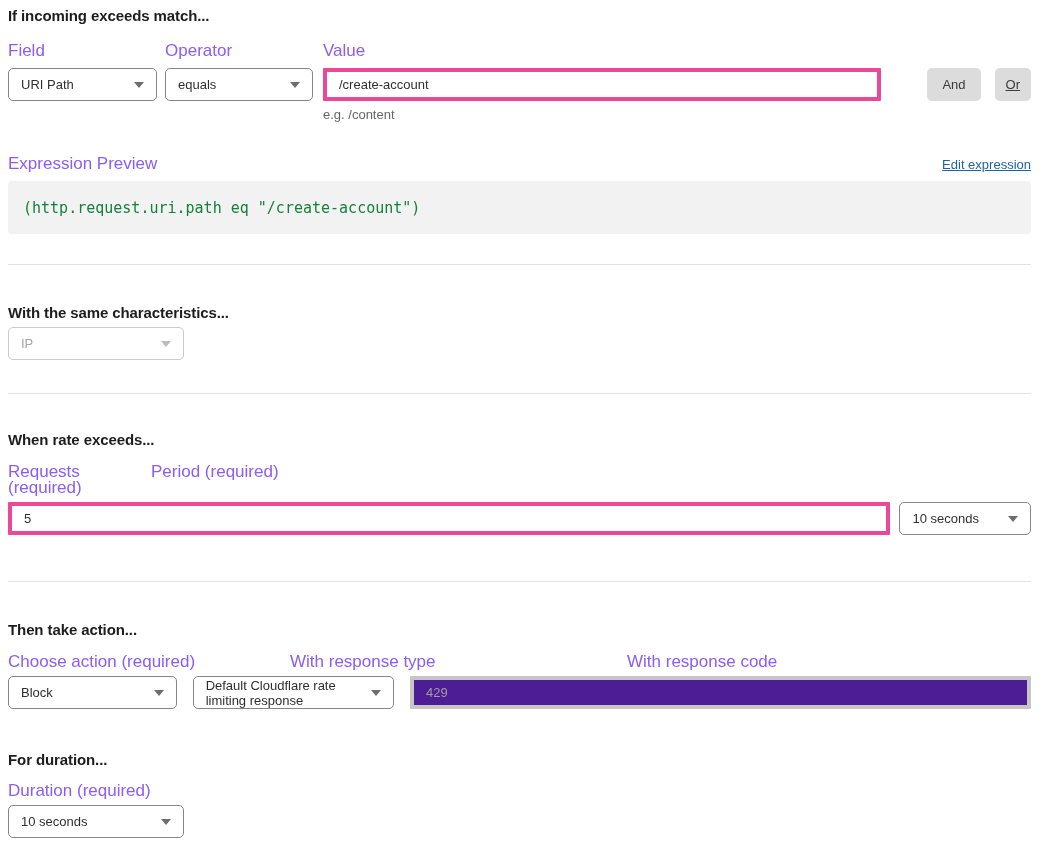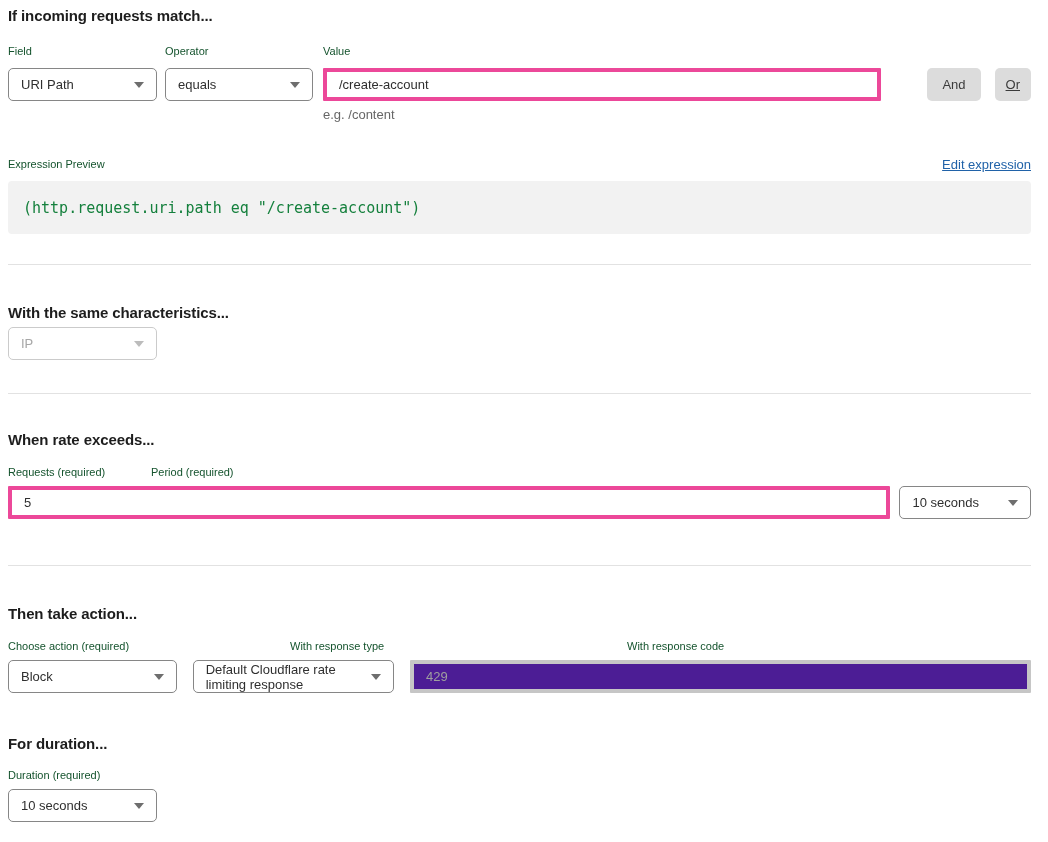--- a/index.html
+++ b/index.html
@@ -11,21 +11,21 @@
     overflow: hidden;
   }
   .page { padding: 8px 17px 0 8px; }
 
   .section-title {
     font-size: 15px; line-height: 16px; font-weight: 700;
     color: #1d1d1d; letter-spacing: -0.1px;
   }
 
   .label {
-    font-size: 11px; line-height: 16px; color: #14532d;
+    font-size: 17px; line-height: 16px; color: #8b5cf6;
   }
 
   
   .control {
     height: 33px; border: 1px solid #868686; border-radius: 5px;
     background: #fff; font-size: 13px; color: #2f2f2f;
   }
   .dropdown {
     display: flex; align-items: center; justify-content: space-between;
     padding: 0 12px; cursor: pointer;
@@ -95,29 +95,29 @@
   .rate-label-requests { width: 143px; }
   .w-period { width: 149px; }
 
   
   .w-action { width: 266px; }
   .action-label-1 { width: 282px; }
   .w-resptype { width: 321px; }
   .action-label-2 { width: 337px; }
   .w-respcode { width: 161px; }
 
-  .w-149 { width: 149px; gap: 19px; }
+  .w-149 { width: 176px; gap: 19px; }
   .label-15 { margin-top: 15px; }
 </style>
 </head>
 <body>
 
 <div class="page">
 
-  <div class="section-title">If incoming requests match...</div>
+  <div class="section-title">If incoming exceeds match...</div>
 
   <div class="match-row">
     <div class="col col-field">
       <span class="label">Field</span>
       <div class="control dropdown">
         <span class="dd-value">URI Path</span>
         <span class="chevron"></span>
       </div>
     </div>
     <div class="col col-operator">

